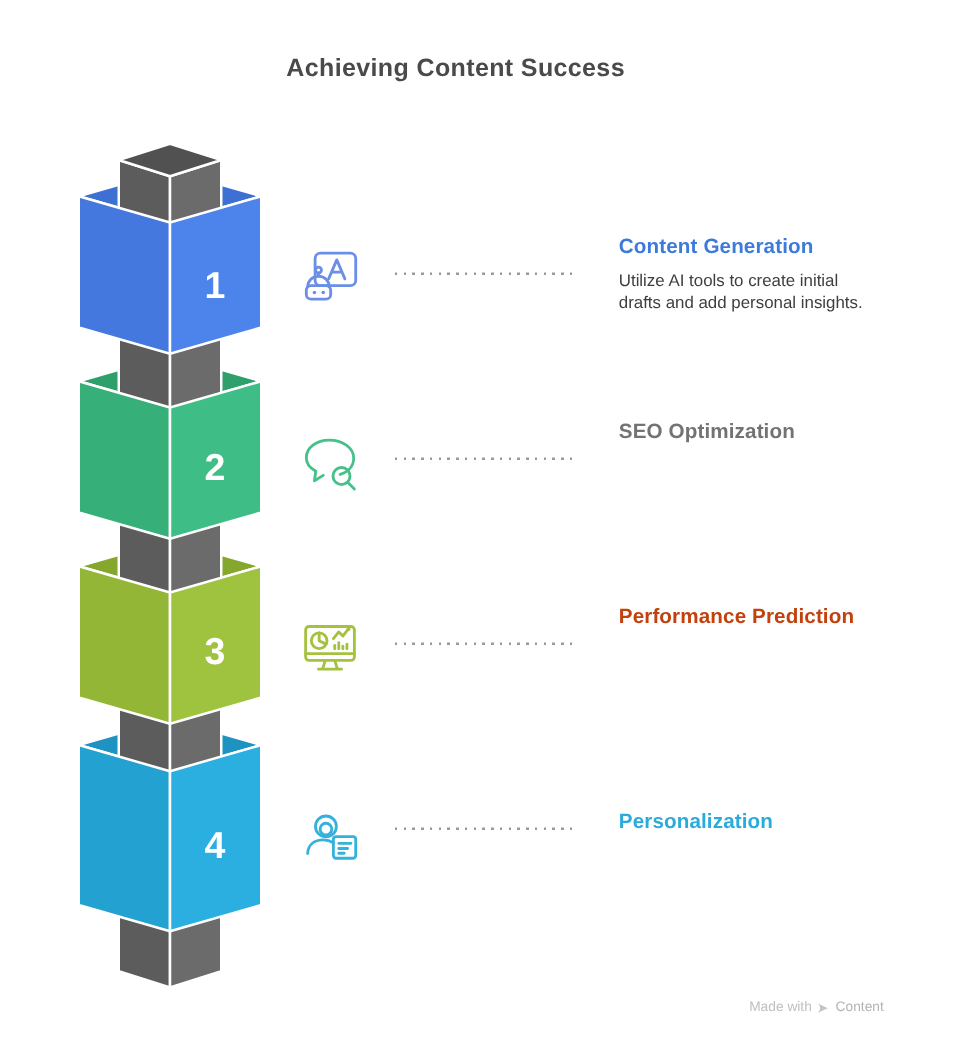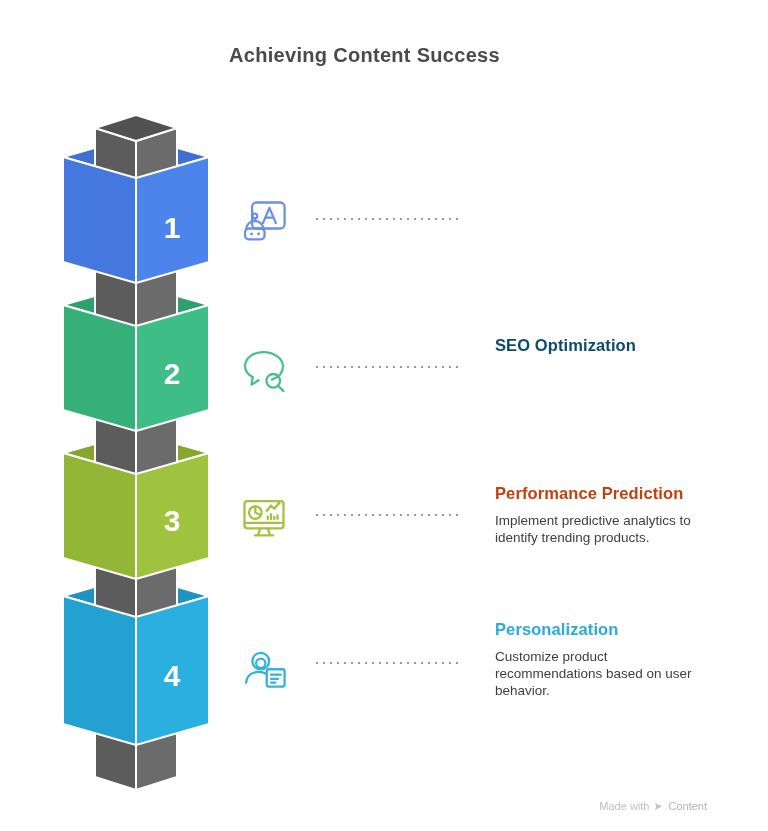--- a/index.html
+++ b/index.html
@@ -66,74 +66,74 @@
       <circle cx="15.5" cy="18.5" r="2.2"></circle>
       <path d="M15.5 20.7 V23.2"></path>
       <path d="M7.5 31 a8 8 0 0 1 16 0"></path>
       <rect x="6.5" y="30" width="18" height="10" rx="3.5"></rect>
       <circle cx="12.5" cy="35" r="1.3" stroke="none" fill="#6b8fe6"></circle>
       <circle cx="19" cy="35" r="1.3" stroke="none" fill="#6b8fe6"></circle>
     </g>
       </svg>
   </div>
   <div class="leader" style="top: 218px; background-image: repeating-linear-gradient(to right, rgb(154, 154, 154) 0px, rgb(154, 154, 154) 2px, transparent 2px, transparent 7px);"></div>
+  <div class="textcol" style="top:188px">
+    <h3 style="color: rgb(61, 123, 219);">Content Generation</h3>
+    <p>Utilize AI tools to create initial
+drafts and add personal insights.</p>
+  </div>
 
   <div class="icon" style="top:344px">
     <svg viewBox="0 0 48 48">
         <g stroke="#47c08a">
       <path d="M13.5 30.5 C9 28 6.5 24.5 6.5 20.5 C6.5 13 14 7.5 23.5 7.5 C33 7.5 41.5 13 41.5 20.8 C41.5 26.3 37.7 30.8 31.5 32.8"></path>
       <path d="M13.5 30.5 L12.5 37.5 L19 33.5"></path>
       <circle cx="32.5" cy="34" r="6.3"></circle>
       <path d="M37 38.5 L42 43.5"></path>
     </g>
       </svg>
   </div>
   <div class="leader" style="top: 366px; background-image: repeating-linear-gradient(to right, rgb(154, 154, 154) 0px, rgb(154, 154, 154) 2px, transparent 2px, transparent 7px);"></div>
   <div class="textcol" style="top:336px">
-    <h3 style="color: #0c4a6e;">SEO Optimization</h3>
+    <h3 style="color: #737373;">SEO Optimization</h3>
   </div>
 
   <div class="icon" style="top:492px">
     <svg viewBox="0 0 48 48">
         <g stroke="#a4c23f">
       <rect x="6" y="8.5" width="36" height="25" rx="2.5"></rect>
       <path d="M6 28.5 H42"></path>
       <path d="M20.5 33.5 L18.5 40 M27.5 33.5 L29.5 40 M15.5 40 H32.5"></path>
       <circle cx="16" cy="19" r="5.8"></circle>
       <path d="M16 19 V13.2 M16 19 L21 21.5"></path>
       <path d="M26.5 17.5 L30.5 12.5 L33.5 15.5 L37.5 10.5"></path>
       <circle cx="37.7" cy="10.3" r="1.5" stroke="none" fill="#a4c23f"></circle>
       <path d="M27.5 25 V22.5 M30.5 25 V20.5 M33.5 25 V23 M36.5 25 V21.5"></path>
     </g>
       </svg>
   </div>
   <div class="leader" style="top: 514px; background-image: repeating-linear-gradient(to right, rgb(154, 154, 154) 0px, rgb(154, 154, 154) 2px, transparent 2px, transparent 7px);"></div>
   <div class="textcol" style="top:484px">
     <h3 style="color: #c2410c;">Performance Prediction</h3>
-    <p>Implement predictive analytics to
-identify trending products.</p>
   </div>
 
   <div class="icon" style="top:640px">
     <svg viewBox="0 0 48 48">
         <g stroke="#35b2dc">
       <circle cx="21" cy="19.5" r="7.7"></circle>
       <circle cx="21" cy="21.5" r="4.3"></circle>
       <path d="M7.5 39.5 C8 32.5 13 29.5 19 29.5 C22.5 29.5 24.5 30.3 26.5 31.5"></path>
       <rect x="26.5" y="27" width="16.5" height="16" rx="2"></rect>
       <path d="M30.5 32 H39.5 M30.5 35.8 H37 M30.5 39.3 H34.5"></path>
     </g>
       </svg>
   </div>
   <div class="leader" style="top: 662px; background-image: repeating-linear-gradient(to right, rgb(154, 154, 154) 0px, rgb(154, 154, 154) 2px, transparent 2px, transparent 7px);"></div>
-  <div class="textcol" style="top:620px">
+  <div class="textcol" style="top:648px">
     <h3 style="color: rgb(41, 171, 220);">Personalization</h3>
-    <p>Customize product
-recommendations based on user
-behavior.</p>
   </div>
 
   <div class="watermark">
     <span>Made with</span>
     <svg viewBox="0 0 12 12">
       <path d="M1.5 2 L10 6 L1.5 10 C4 7.6 4 4.4 1.5 2 Z" fill="#c4c4c4"></path>
     </svg>
     <span class="wm-brand">Content</span>
   </div>
 

